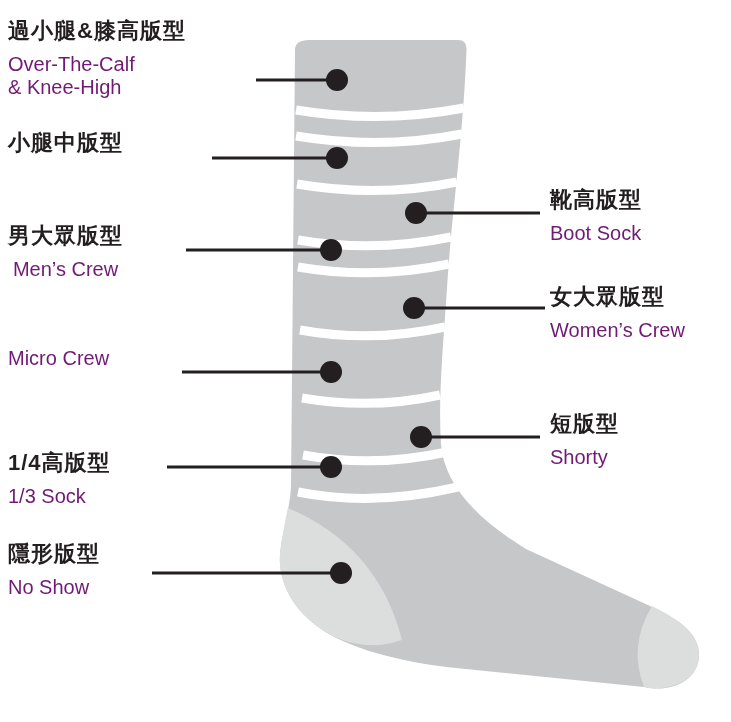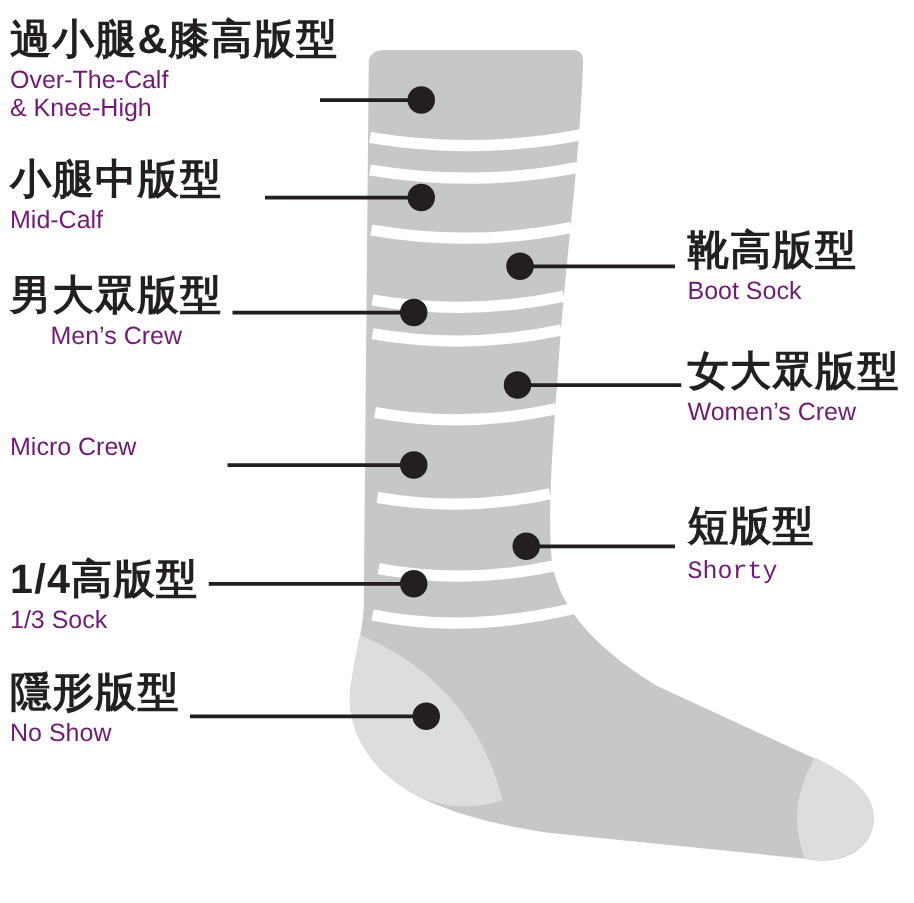--- a/index.html
+++ b/index.html
@@ -20,21 +20,21 @@
     left: 0;
     top: 0;
     width: 731px;
     height: 722px;
   }
   .label {
     position: absolute;
     white-space: nowrap;
   }
   .label .zh {
-    font-size: 33px;
+    font-size: 22px;
     font-weight: 700;
     color: #231f20;
     line-height: 34px;
     letter-spacing: 1px;
   }
   .label .en {
     margin-top: 5px;
     font-size: 20px;
     font-weight: 400;
     color: #701a75;
@@ -44,21 +44,21 @@
   .label.left  { left: 8px; }
   .label.right { left: 550px; }
   .pos-otc  { top: 14px; }
   .pos-mid  { top: 126px; }
   .pos-mens { top: 219px; text-align: center; }
   .pos-micro{ top: 342px; }
   .pos-qtr  { top: 446px; }
   .pos-nosh { top: 537px; }
   .pos-boot { top: 183px; }
   .pos-wom  { top: 280px; }
-  .pos-shorty { top: 407px; font-family: Liberation Mono, monospace; }
+  .pos-shorty { top: 407px; }
 </style>
 </head>
 <body>
 
 <div class="diagram">
 
   <svg class="sock-svg" viewBox="0 0 731 722">
 
     <path fill="#c6c7c8" d="M 309 40
              L 458 40
@@ -128,21 +128,20 @@
   </svg>
 
   <div class="label left pos-otc">
     <div class="zh">過小腿&amp;膝高版型</div>
     <div class="en">Over-The-Calf
 &amp; Knee-High</div>
   </div>
 
   <div class="label left pos-mid">
     <div class="zh">小腿中版型</div>
-    <div class="en">Mid-Calf</div>
   </div>
 
   <div class="label left pos-mens">
     <div class="zh">男大眾版型</div>
     <div class="en">Men’s Crew</div>
   </div>
 
   <div class="label left pos-micro">
     <div class="en">Micro Crew</div>
   </div>

